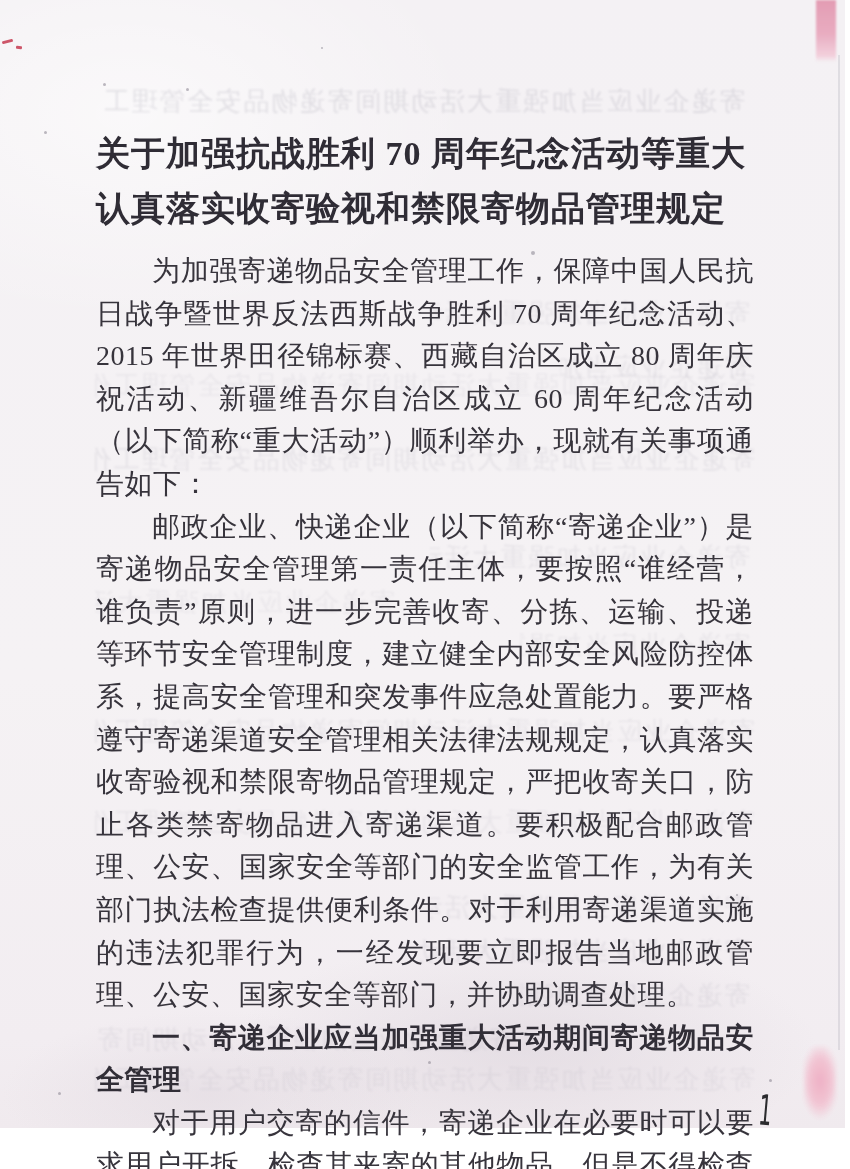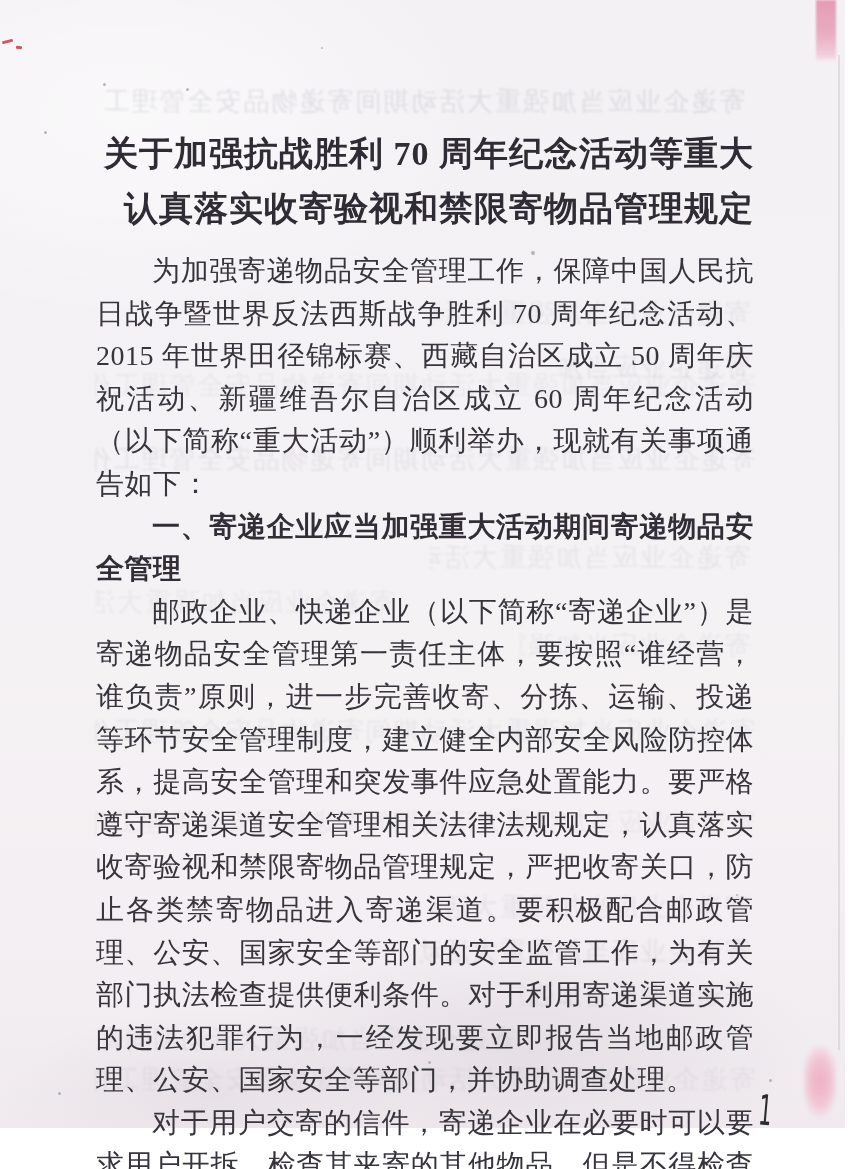--- a/index.html
+++ b/index.html
@@ -71,21 +71,21 @@
     pointer-events: none;
   }
   
   .content {
     position: absolute;
     left: 96px; top: 126px;
     width: 658px;
     color: #37343c;
   }
   .title-line {
-    text-align: right;
+    text-align: left;
     font-size: 34px;
     font-weight: bold;
     line-height: 55px;
     letter-spacing: 1px;
     color: #2f2c35;
   }
   .title-block { margin-bottom: 14px; }
   .body-par {
     margin: 0;
     font-size: 28px;
@@ -145,21 +145,21 @@
   <div class="ghost" style="left:420px;top:934px;width:330px;opacity:0.11;"><span>寄递企业应当加强重大活动期间寄递物品安全管理工作要求部门规定收寄验视禁限寄物品管理活动期间安全监管有关部门通告</span></div>
   <div class="ghost" style="left:520px;top:978px;width:230px;opacity:0.10;"><span>寄递企业应当加强重大活动期间寄递物品安全管理工作要求部门规定收寄验视禁限寄物品管理活动期间安全监管有关部门通告</span></div>
   <div class="ghost" style="left:95px;top:1022px;width:420px;opacity:0.09;"><span>寄递企业应当加强重大活动期间寄递物品安全管理工作要求部门规定收寄验视禁限寄物品管理活动期间安全监管有关部门通告</span></div>
   <div class="ghost" style="left:95px;top:1062px;width:660px;opacity:0.08;"><span>寄递企业应当加强重大活动期间寄递物品安全管理工作要求部门规定收寄验视禁限寄物品管理活动期间安全监管有关部门通告</span></div>
 
   <div class="content">
     <div class="title-block">
       <div class="title-line">关于加强抗战胜利 70 周年纪念活动等重大</div>
       <div class="title-line">认真落实收寄验视和禁限寄物品管理规定</div>
     </div>
-    <p class="body-par">为加强寄递物品安全管理工作，保障中国人民抗日战争暨世界反法西斯战争胜利 70 周年纪念活动、2015 年世界田径锦标赛、西藏自治区成立 50 周年庆祝活动、新疆维吾尔自治区成立 60 周年纪念活动（以下简称“重大活动”）顺利举办，现就有关事项通告如下：</p>
+    <p class="body-par">为加强寄递物品安全管理工作，保障中国人民抗日战争暨世界反法西斯战争胜利 70 周年纪念活动、2015 年世界田径锦标赛、西藏自治区成立 80 周年庆祝活动、新疆维吾尔自治区成立 60 周年纪念活动（以下简称“重大活动”）顺利举办，现就有关事项通告如下：</p>
+    <p class="body-par">邮政企业、快递企业（以下简称“寄递企业”）是寄递物品安全管理第一责任主体，要按照“谁经营，谁负责”原则，进一步完善收寄、分拣、运输、投递等环节安全管理制度，建立健全内部安全风险防控体系，提高安全管理和突发事件应急处置能力。要严格遵守寄递渠道安全管理相关法律法规规定，认真落实收寄验视和禁限寄物品管理规定，严把收寄关口，防止各类禁寄物品进入寄递渠道。要积极配合邮政管理、公安、国家安全等部门的安全监管工作，为有关部门执法检查提供便利条件。对于利用寄递渠道实施的违法犯罪行为，一经发现要立即报告当地邮政管理、公安、国家安全等部门，并协助调查处理。</p>
     <p class="body-par section-heading">一、寄递企业应当加强重大活动期间寄递物品安全管理</p>
-    <p class="body-par">邮政企业、快递企业（以下简称“寄递企业”）是寄递物品安全管理第一责任主体，要按照“谁经营，谁负责”原则，进一步完善收寄、分拣、运输、投递等环节安全管理制度，建立健全内部安全风险防控体系，提高安全管理和突发事件应急处置能力。要严格遵守寄递渠道安全管理相关法律法规规定，认真落实收寄验视和禁限寄物品管理规定，严把收寄关口，防止各类禁寄物品进入寄递渠道。要积极配合邮政管理、公安、国家安全等部门的安全监管工作，为有关部门执法检查提供便利条件。对于利用寄递渠道实施的违法犯罪行为，一经发现要立即报告当地邮政管理、公安、国家安全等部门，并协助调查处理。</p>
     <p class="body-par">对于用户交寄的信件，寄递企业在必要时可以要求用户开拆，检查其夹寄的其他物品，但是不得检查信件内容。对</p>
   </div>
 
   <div class="page-number">1</div>
 
 </div>
 
 </body></html>

